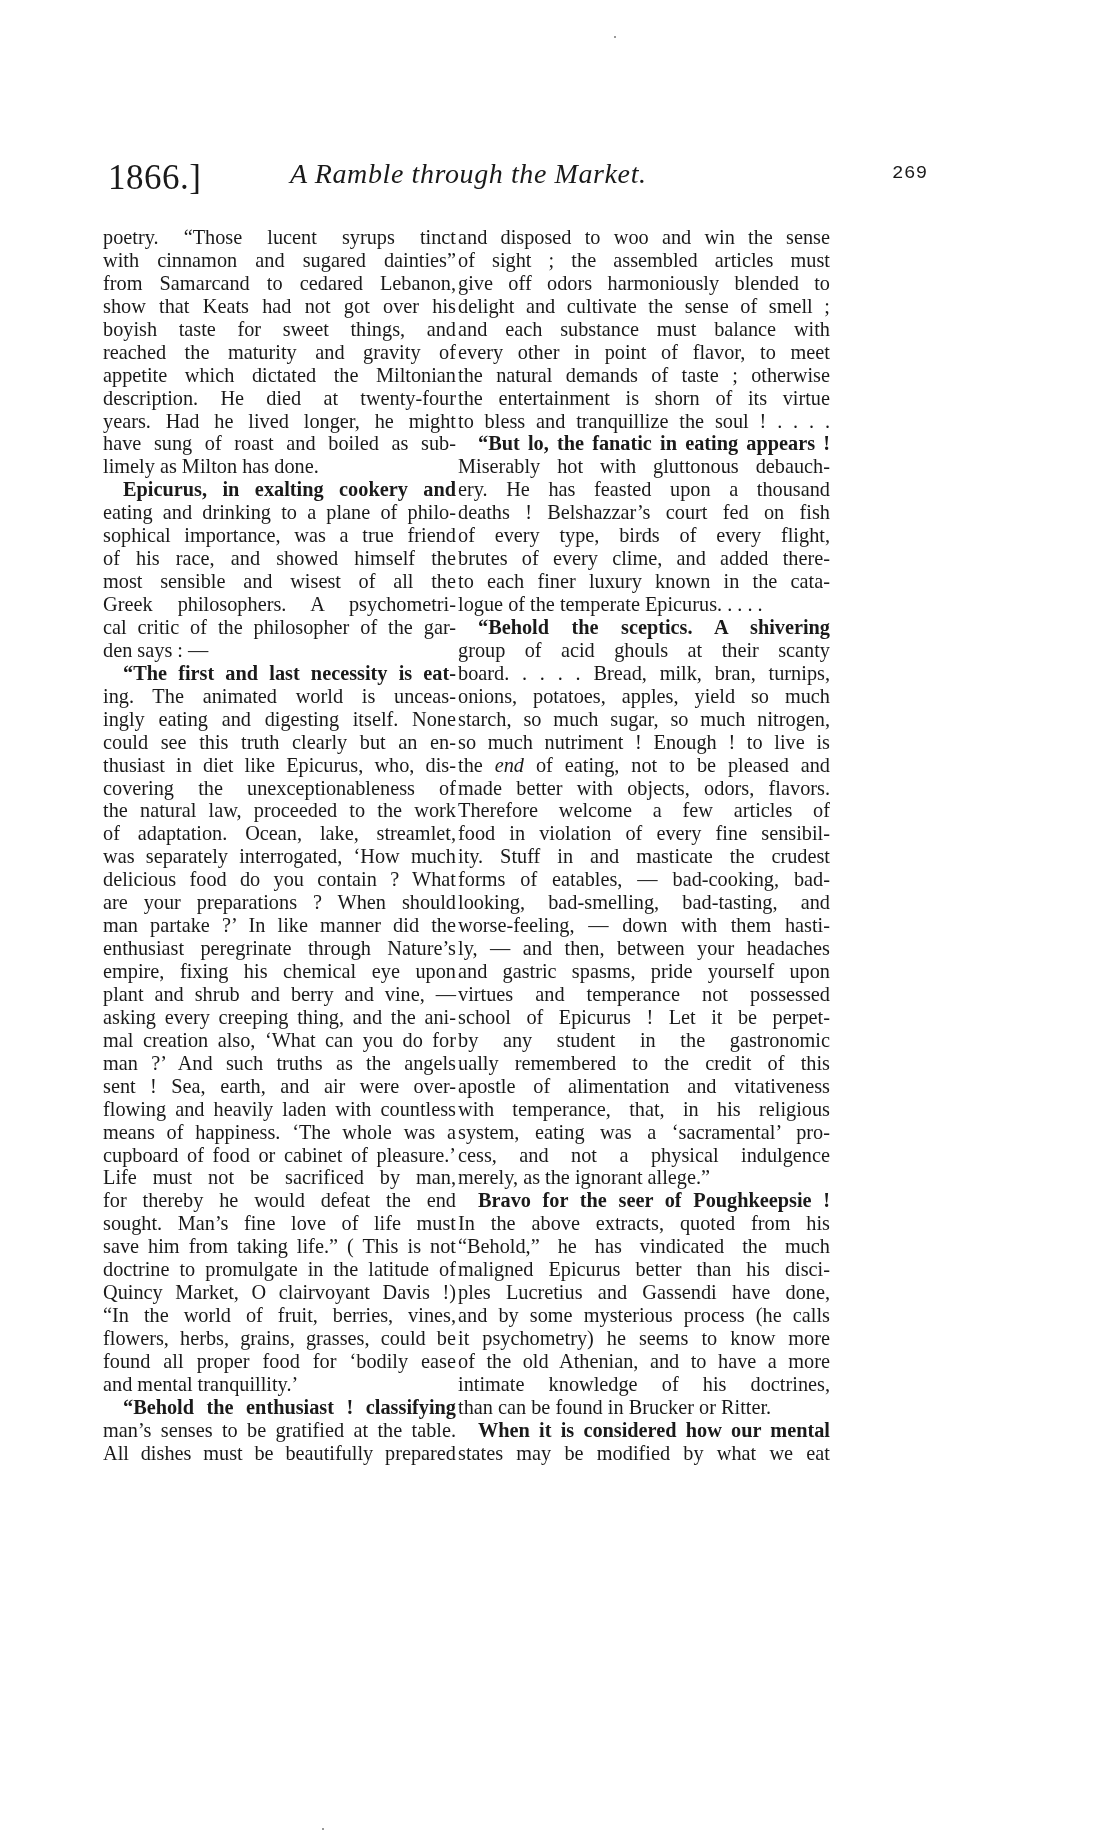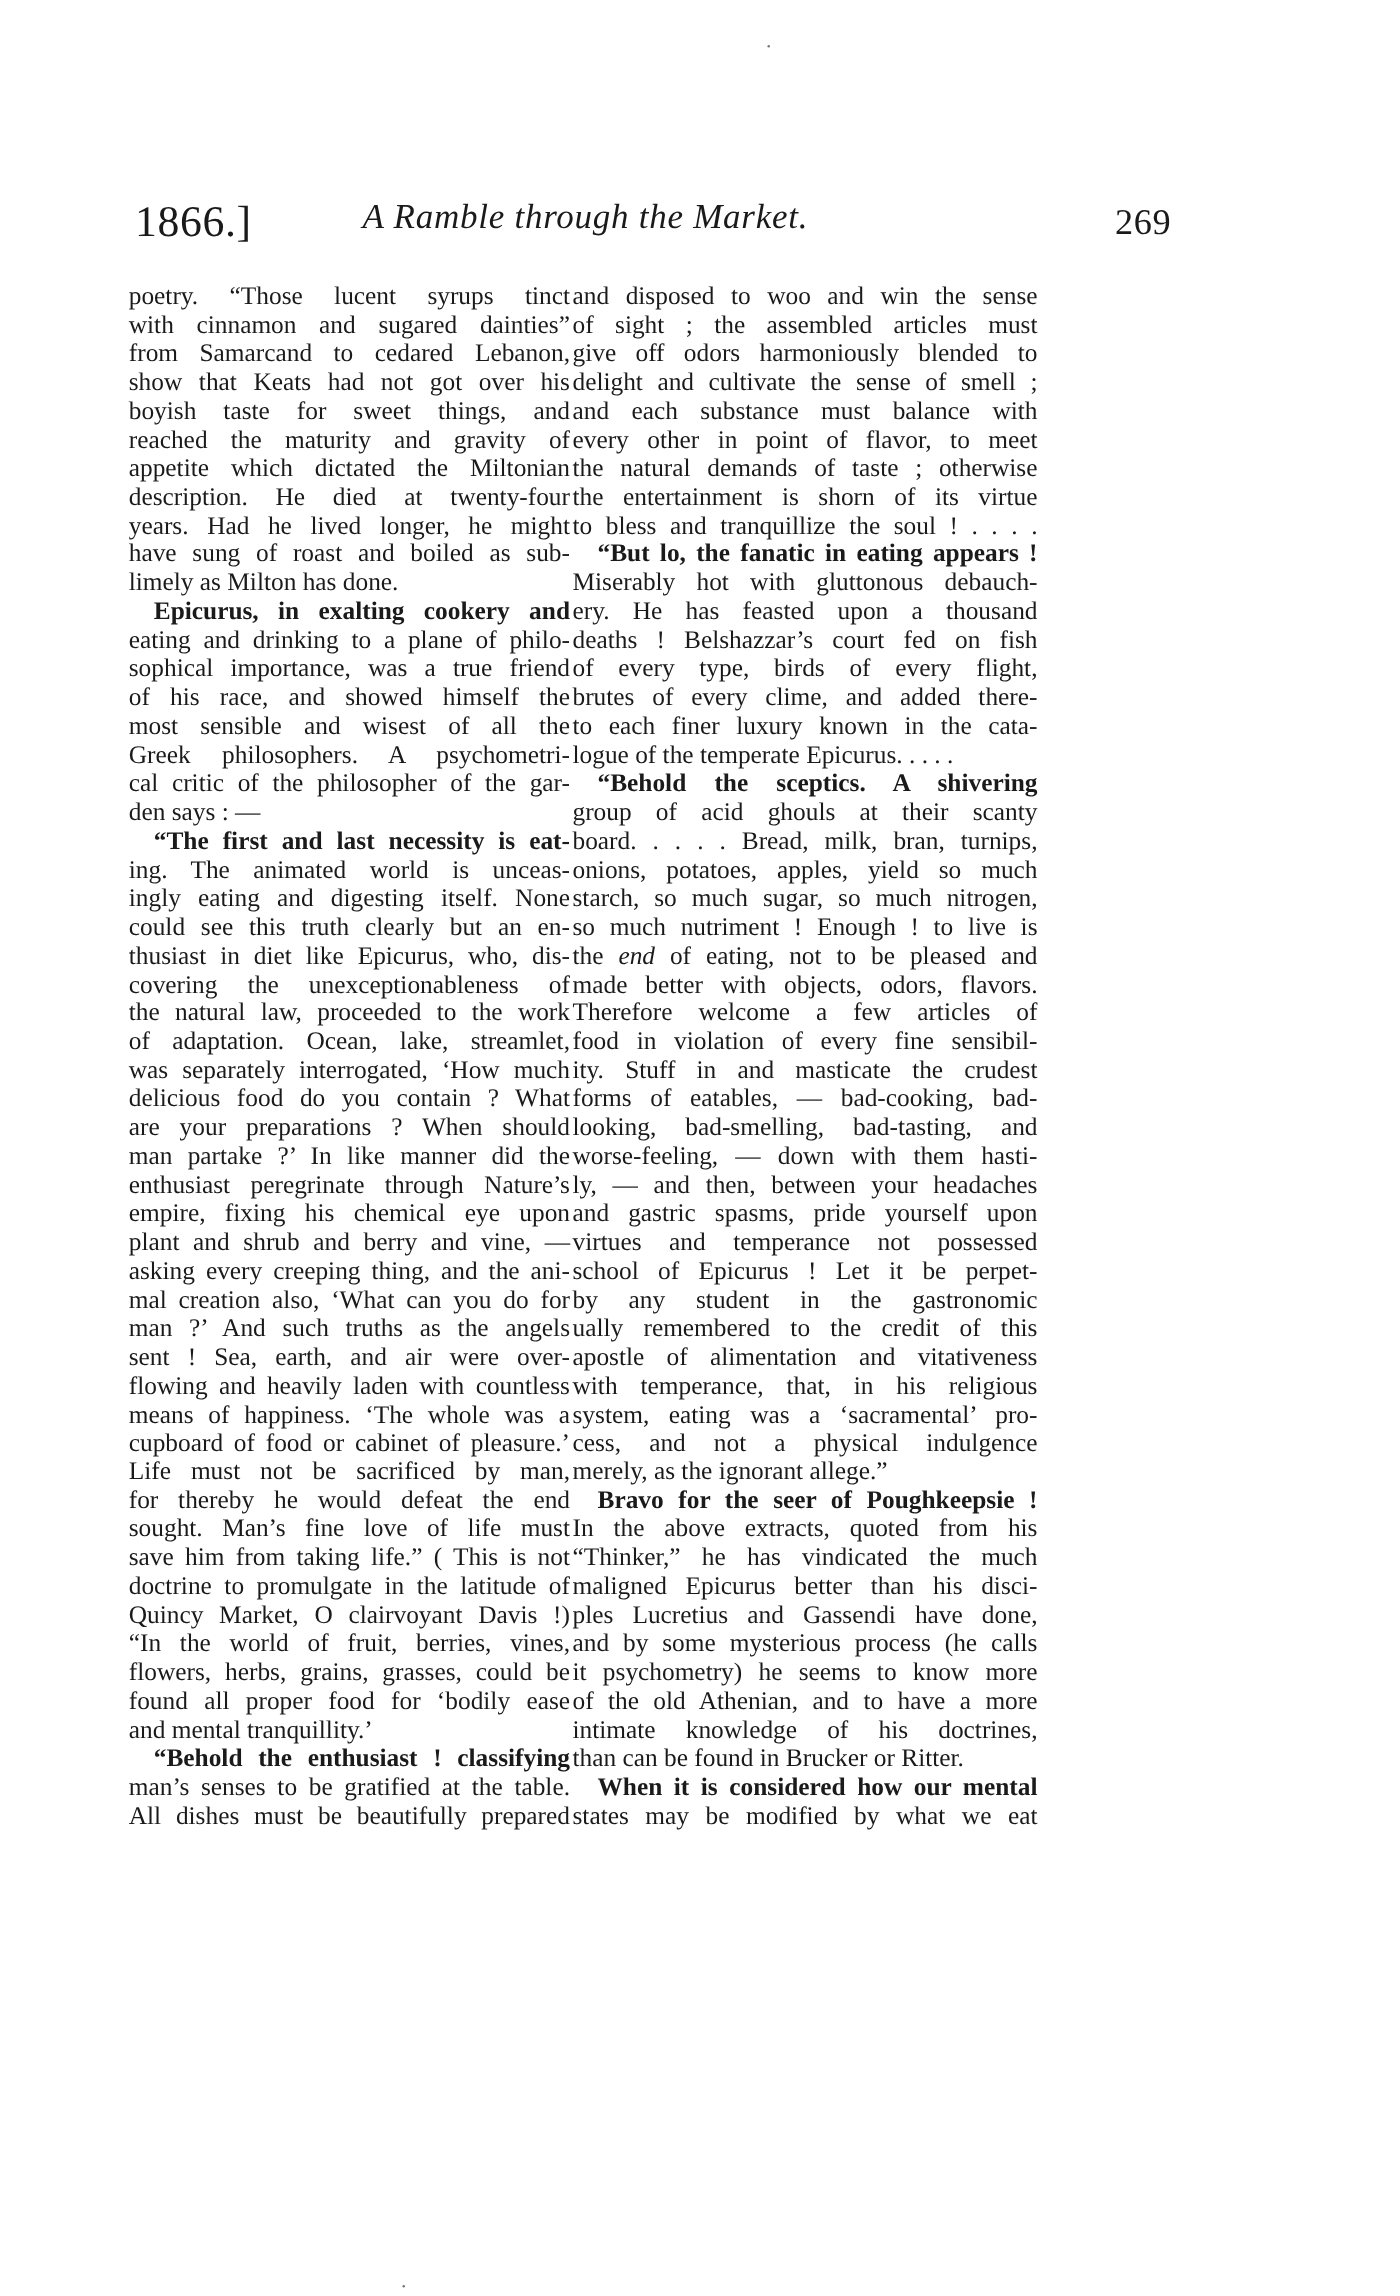--- a/index.html
+++ b/index.html
@@ -11,21 +11,21 @@
     position: absolute; top: 158px; left: 108px; width: 850px; height: 40px;
   }
   .header .year {
     position: absolute; left: 0; top: 0; font-size: 35px; letter-spacing: 0.5px;
   }
   .header .title {
     position: absolute; left: 182px; top: 0; font-size: 28px; font-style: italic;
     letter-spacing: 0.6px;
   }
   .header .pagenum {
-    position: absolute; left: 784px; top: 4px; font-size: 29px; letter-spacing: 0.5px;
+    position: absolute; left: 784px; top: 4px; font-size: 19px; letter-spacing: 0.5px; font-family: Liberation Mono, monospace;
   }
   .column {
     position: absolute; top: 206px; width: 353px;
     font-size: 20.3px; line-height: 22.95px; text-align: justify;
     hyphens: none;
     margin-top: 20px;
   }
   .col-left { left: 103px; }
   .col-right { left: 458px; width: 372px; }
   .line { display: block; white-space: nowrap; text-align: justify; text-align-last: justify; height: 22.95px; }
@@ -138,21 +138,21 @@
     <span class="line">school of Epicurus !  Let it be perpet-</span>
     <span class="line">by any student in the gastronomic</span>
     <span class="line">ually remembered to the credit of this</span>
     <span class="line">apostle of alimentation and vitativeness</span>
     <span class="line">with temperance, that, in his religious</span>
     <span class="line">system, eating was a ‘sacramental’ pro-</span>
     <span class="line">cess, and not a physical indulgence</span>
     <span class="line last">merely, as the ignorant allege.”</span>
     <span class="line indent">Bravo for the seer of Poughkeepsie !</span>
     <span class="line">In the above extracts, quoted from his</span>
-    <span class="line">“Thinker,” he has vindicated the much</span>
+    <span class="line">“Behold,” he has vindicated the much</span>
     <span class="line">maligned Epicurus better than his disci-</span>
     <span class="line">ples Lucretius and Gassendi have done,</span>
     <span class="line">and by some mysterious process (he calls</span>
     <span class="line">it psychometry) he seems to know more</span>
     <span class="line">of the old Athenian, and to have a more</span>
     <span class="line">intimate knowledge of his doctrines,</span>
     <span class="line last">than can be found in Brucker or Ritter.</span>
     <span class="line indent">When it is considered how our mental</span>
     <span class="line">states may be modified by what we eat</span>
   </div>

